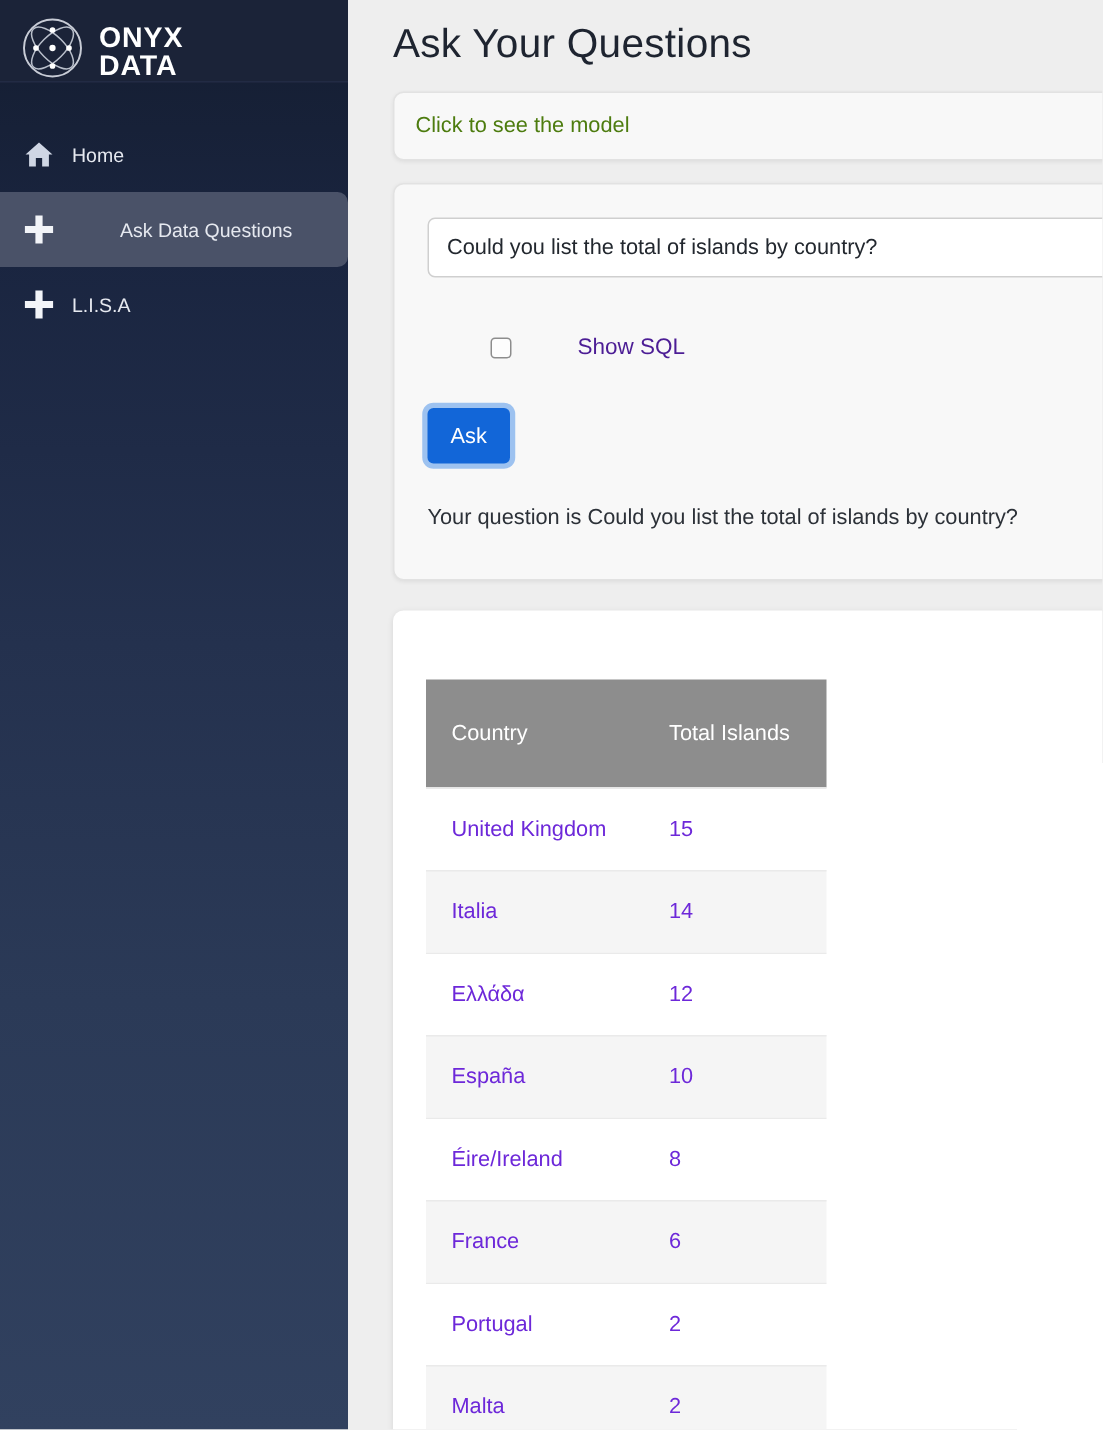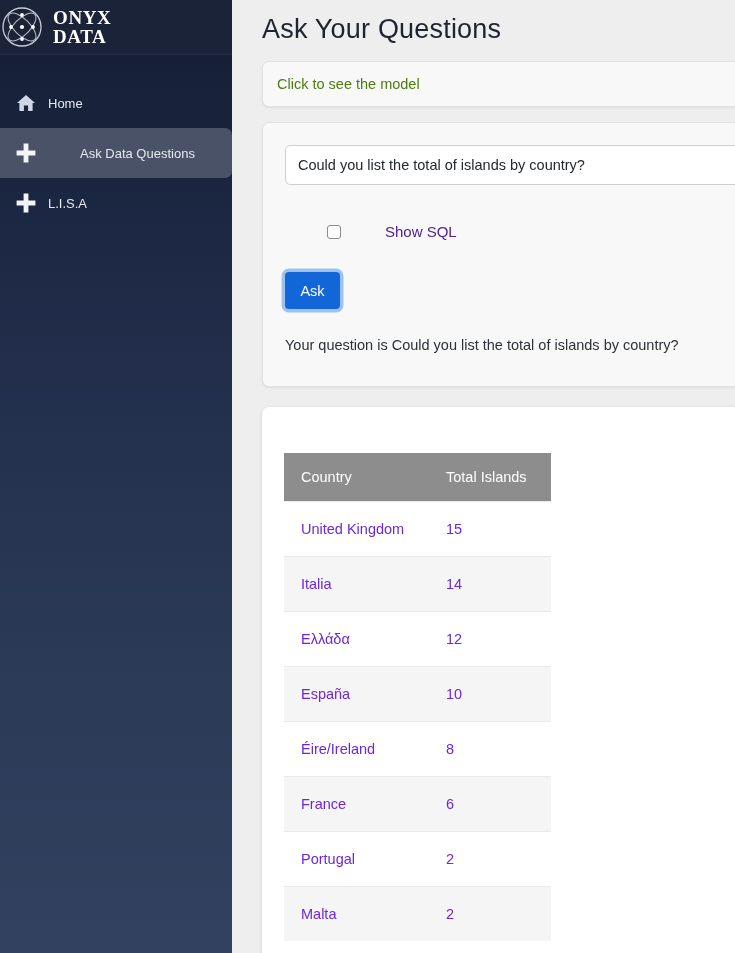--- a/index.html
+++ b/index.html
@@ -21,23 +21,23 @@
     background: linear-gradient(to bottom, #141d30 0%, #1a2540 18%, #24314e 45%, #2b3a57 70%, #31415f 100%);
     display: flex;
     flex-direction: column;
     position: relative;
   }
   .brand {
     height: 55px;
     min-height: 55px;
     background: #1b2338;
     display: flex;
-    align-items: center;
+    align-items: flex-end;
+    padding-left: 13px;
     border-bottom: 1px solid #222b44;
-    font-family: Liberation Serif, serif;
   }
   .brand-logo { width: 44px; height: 44px; flex: 0 0 44px; }
   .brand-text {
     margin-left: 9px;
     color: #ffffff;
     font-weight: bold;
     font-size: 19px;
     line-height: 19px;
     letter-spacing: 0.6px;
   }
@@ -174,21 +174,21 @@
     border-collapse: collapse;
     width: 267px;
     table-layout: fixed;
   }
   table.result th {
     background: #8d8d8d;
     color: #ffffff;
     font-weight: normal;
     font-size: 14.5px;
     text-align: left;
-    height: 48px;
+    height: 72px;
     padding: 0 0 0 17px;
     vertical-align: middle;
   }
   table.result th.c2 { padding-left: 10px; }
   table.result td {
     font-size: 14.5px;
     color: #6d28d9;
     height: 55px;
     padding: 0 0 0 17px;
     vertical-align: middle;

